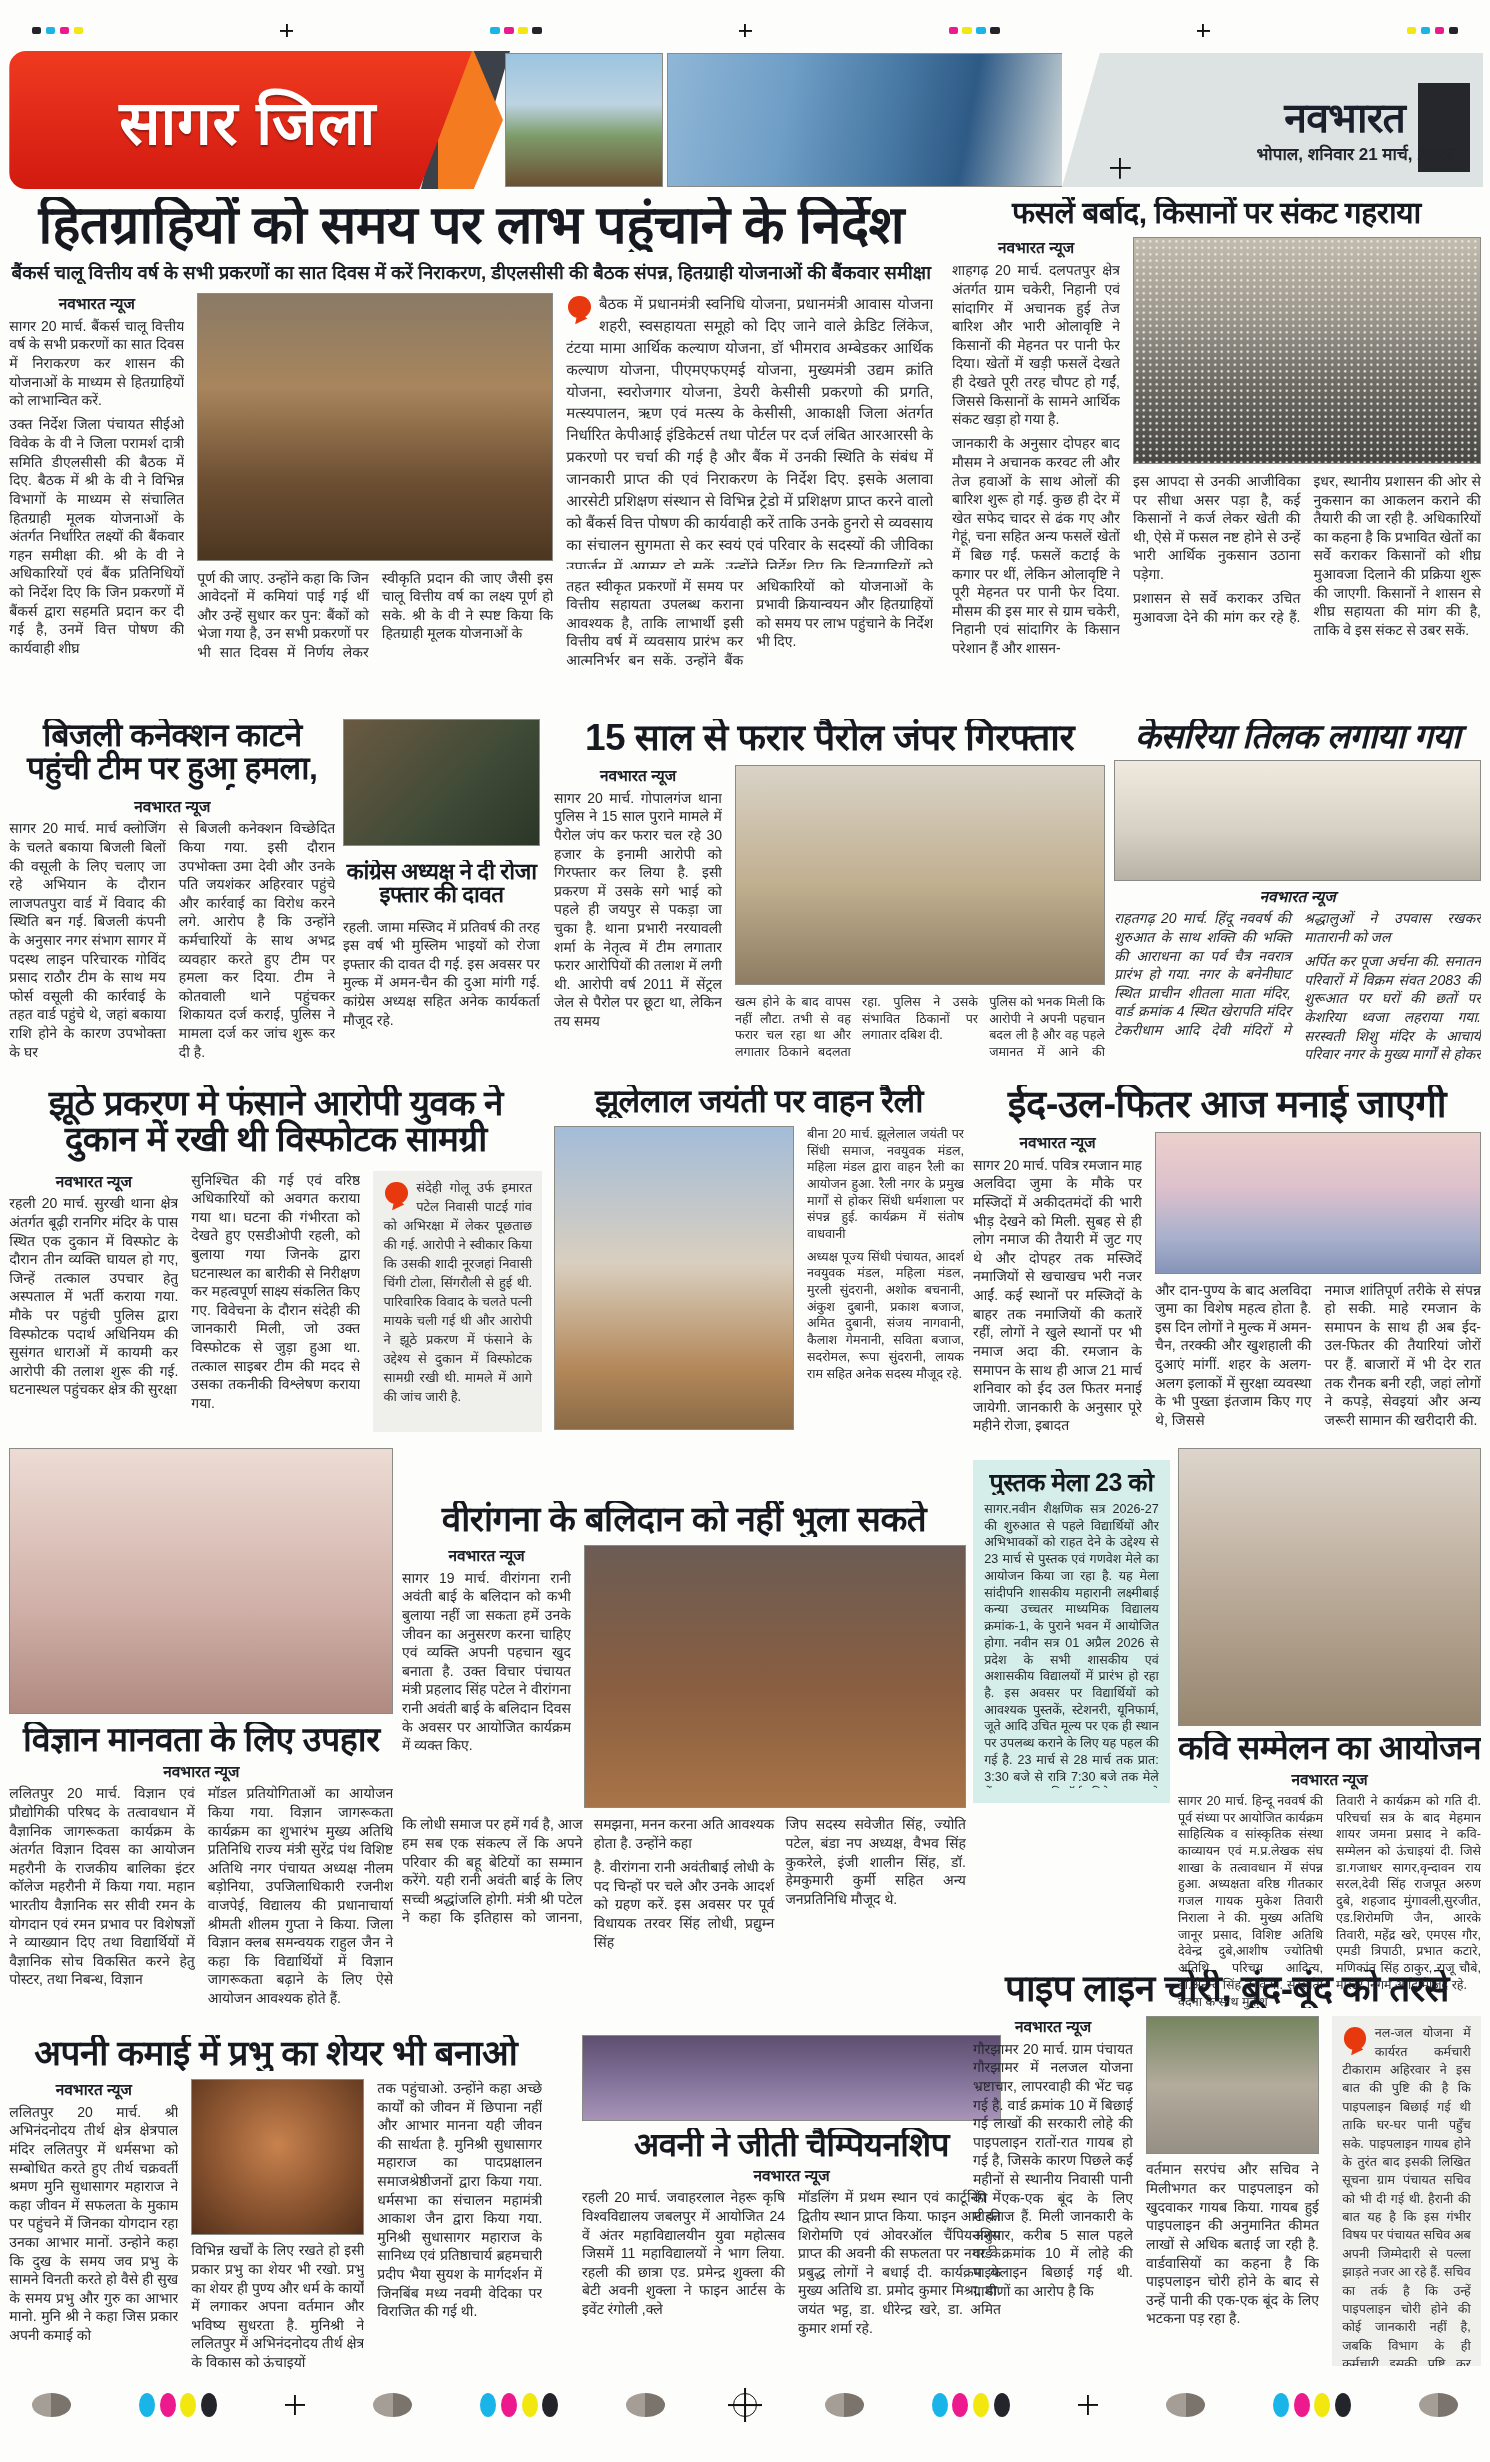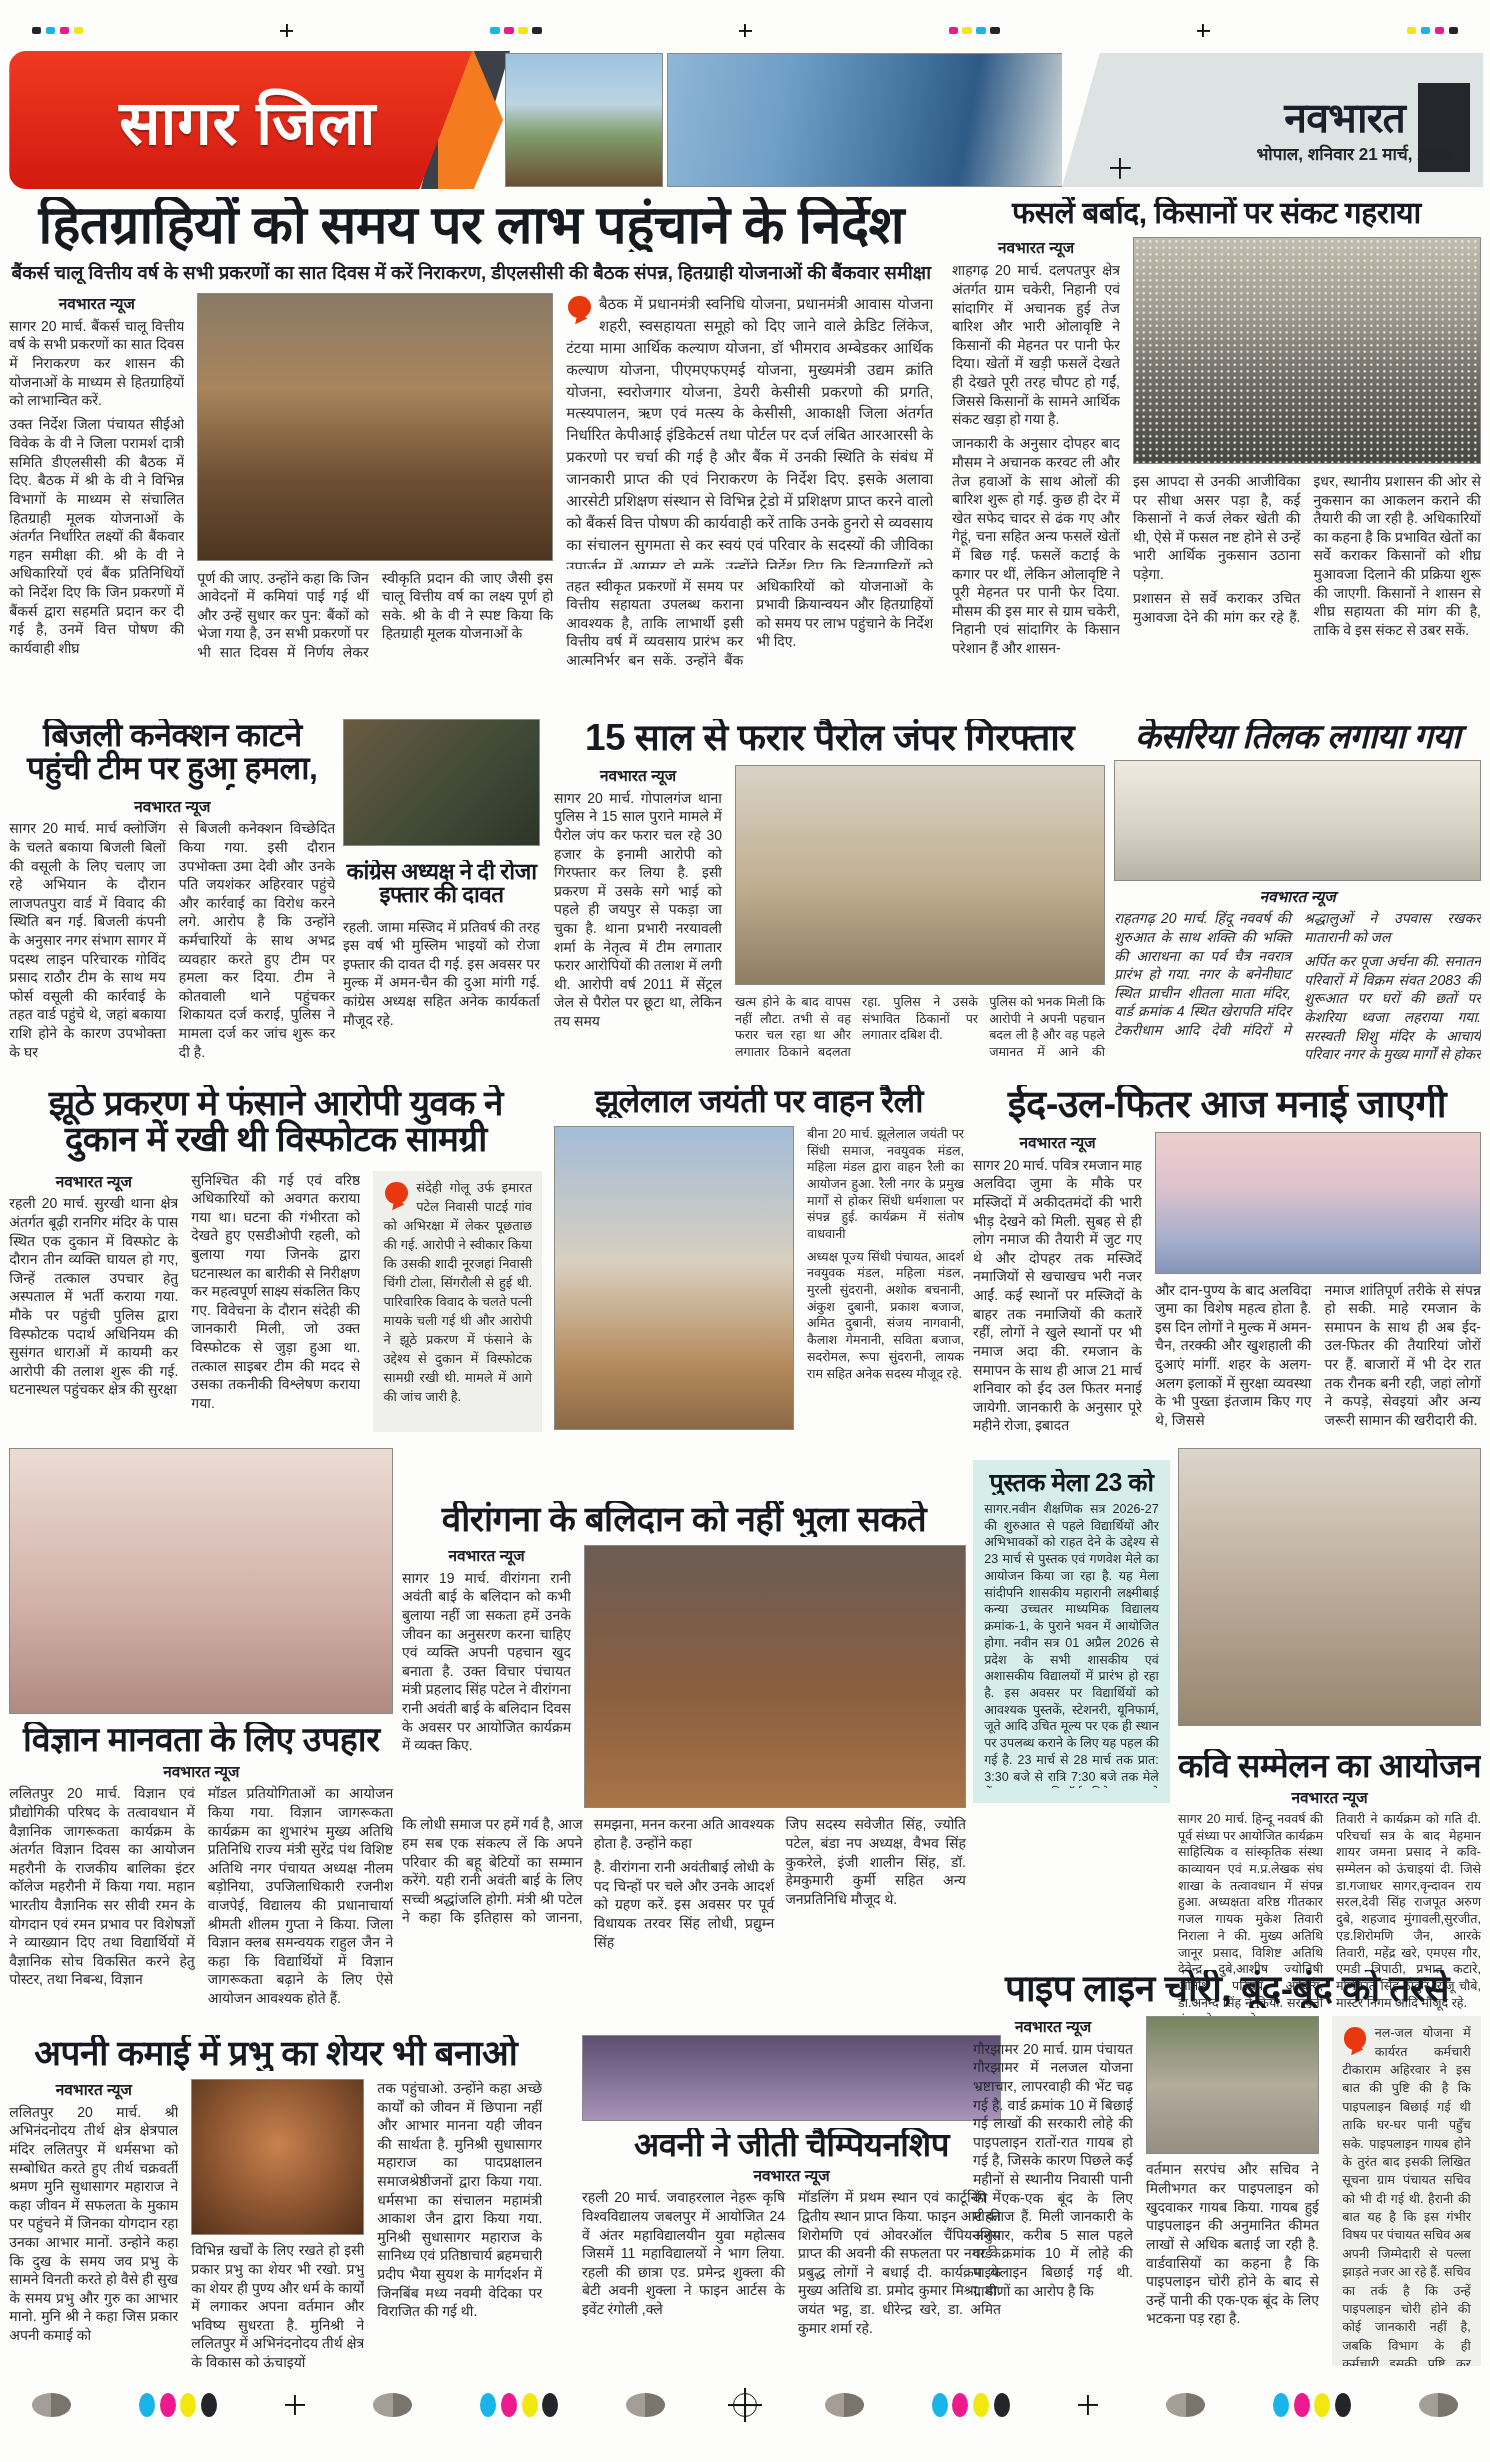--- a/index.html
+++ b/index.html
@@ -292,21 +292,21 @@
 
   <section class="abs tealbox" style="left:973px;top:1460px;width:197px;height:343px;">
     <h3 class="hl hl1" style="font-size:25px;">पुस्तक मेला 23 को</h3>
     <div class="body-txt sm" style="margin-top:5.6px;height:287px;">
       <p>सागर.नवीन शैक्षणिक सत्र 2026-27 की शुरुआत से पहले विद्यार्थियों और अभिभावकों को राहत देने के उद्देश्य से 23 मार्च से पुस्तक एवं गणवेश मेले का आयोजन किया जा रहा है. यह मेला सांदीपनि शासकीय महारानी लक्ष्मीबाई कन्या उच्चतर माध्यमिक विद्यालय क्रमांक-1, के पुराने भवन में आयोजित होगा. नवीन सत्र 01 अप्रैल 2026 से प्रदेश के सभी शासकीय एवं अशासकीय विद्यालयों में प्रारंभ हो रहा है. इस अवसर पर विद्यार्थियों को आवश्यक पुस्तकें, स्टेशनरी, यूनिफार्म, जूते आदि उचित मूल्य पर एक ही स्थान पर उपलब्ध कराने के लिए यह पहल की गई है. 23 मार्च से 28 मार्च तक प्रात: 3:30 बजे से रात्रि 7:30 बजे तक मेले में पुस्तक, यूनिफॉर्म विक्रेता उनको स्टॉल लगा सकते हैं.</p>
     </div>
   </section>
 
   <section class="abs" style="left:1178px;top:1448px;width:303px;height:581px;">
     <div class="photo ph-kavi" style="width:100%;height:278px;"></div>
-    <h2 class="hl hl1" style="font-size:33px;margin-top:23px;">कवि सम्मेलन का आयोजन</h2>
+    <h2 class="hl hl1" style="font-size:33px;margin-top:5px;">कवि सम्मेलन का आयोजन</h2>
     <div class="byline" style="margin-top:3.7px;">नवभारत न्यूज</div>
     <div class="body-txt cols2 sm" style="height:229px;">
       <p>सागर 20 मार्च. हिन्दू नववर्ष की पूर्व संध्या पर आयोजित कार्यक्रम साहित्यिक व सांस्कृतिक संस्था काव्यायन एवं म.प्र.लेखक संघ शाखा के तत्वावधान में संपन्न हुआ. अध्यक्षता वरिष्ठ गीतकार गजल गायक मुकेश तिवारी निराला ने की. मुख्य अतिथि जानूर प्रसाद, विशिष्ट अतिथि देवेन्द्र दुबे,आशीष ज्योतिषी अतिथि परिचय आदित्य, डा.अनन्द सिंह ने किया. सरस्वती वंदना के साथ मुकेश</p>
       <p>तिवारी ने कार्यक्रम को गति दी. परिचर्चा सत्र के बाद मेहमान शायर जमना प्रसाद ने कवि-सम्मेलन को ऊंचाइयां दी. जिसे डा.गजाधर सागर,वृन्दावन राय सरल,देवी सिंह राजपूत अरुण दुबे, शहजाद मुंगावली,सुरजीत, एड.शिरोमणि जैन, आरके तिवारी, महेंद्र खरे, एमएस गौर, एमडी त्रिपाठी, प्रभात कटारे, मणिकांत सिंह ठाकुर, राजू चौबे, मास्टर निगम आदि मौजूद रहे.</p>
     </div>
   </section>
 
   <section class="abs" style="left:9.3px;top:2035px;width:533px;height:339px;">
     <h2 class="hl hl1" style="font-size:35px;">अपनी कमाई में प्रभु का शेयर भी बनाओ</h2>
     <div class="flexrow" style="margin-top:7.5px;height:294px;">

